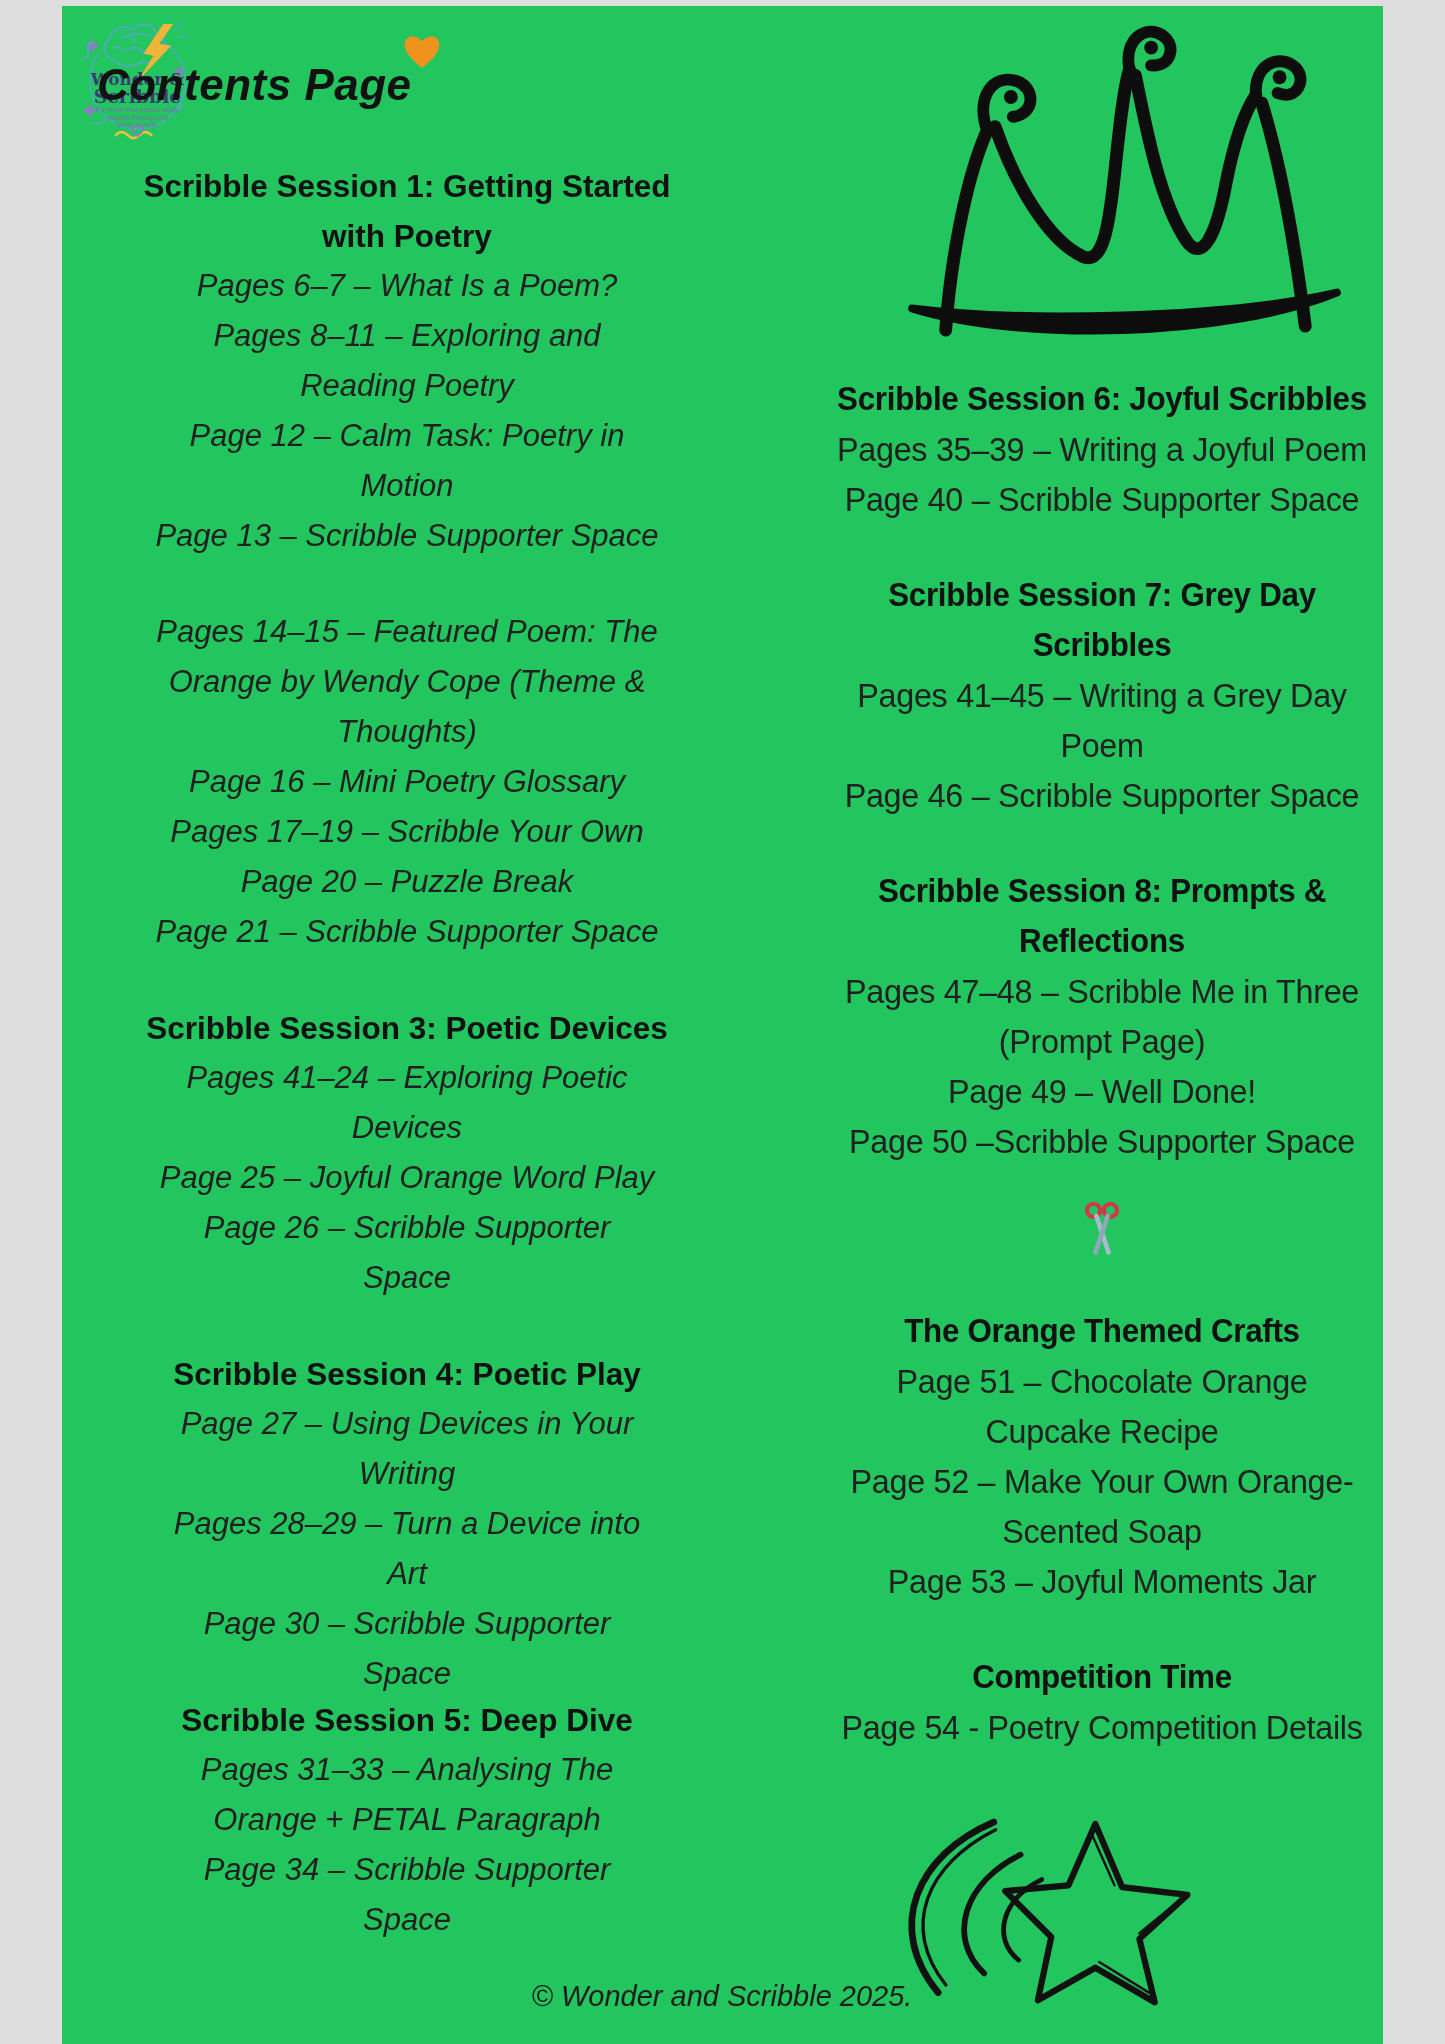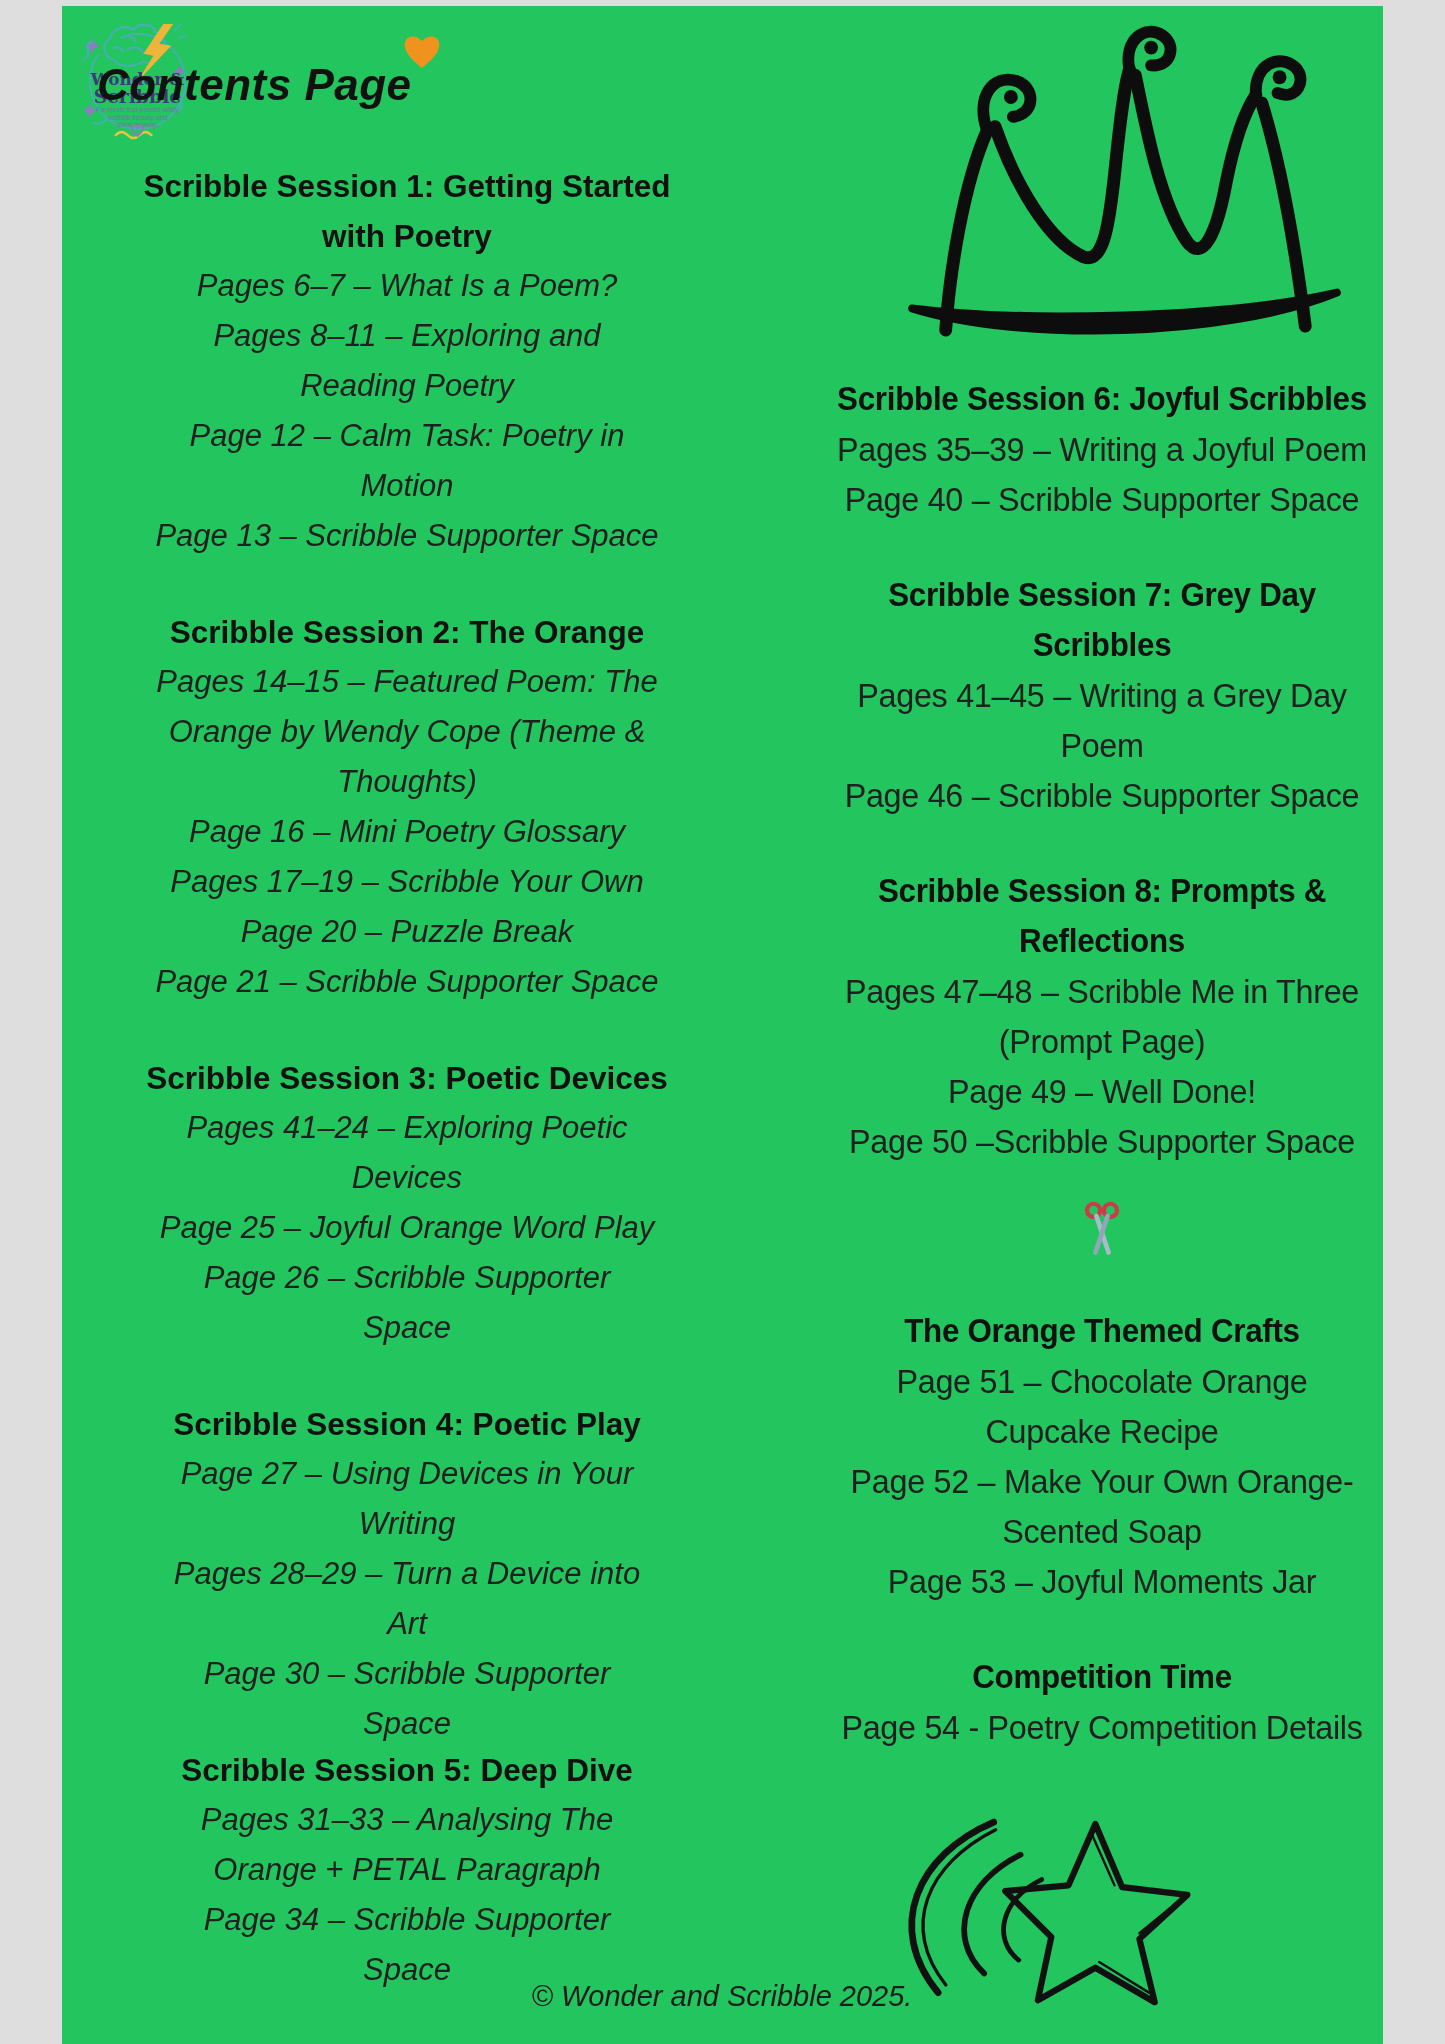--- a/index.html
+++ b/index.html
@@ -119,21 +119,20 @@
         <div class="heading">Scribble Session 1: Getting Started
 with Poetry</div>
         <div class="entry">Pages 6–7 – What Is a Poem?</div>
         <div class="entry">Pages 8–11 – Exploring and
 Reading Poetry</div>
         <div class="entry">Page 12 – Calm Task: Poetry in
 Motion</div>
         <div class="entry">Page 13 – Scribble Supporter Space</div>
       </div>
       <div class="section">
-        <div class="heading">Scribble Session 2: The Orange</div>
         <div class="entry">Pages 14–15 – Featured Poem: The
 Orange by Wendy Cope (Theme &amp;
 Thoughts)</div>
         <div class="entry">Page 16 – Mini Poetry Glossary</div>
         <div class="entry">Pages 17–19 – Scribble Your Own</div>
         <div class="entry">Page 20 – Puzzle Break</div>
         <div class="entry">Page 21 – Scribble Supporter Space</div>
       </div>
       <div class="section">
         <div class="heading">Scribble Session 3: Poetic Devices</div>

